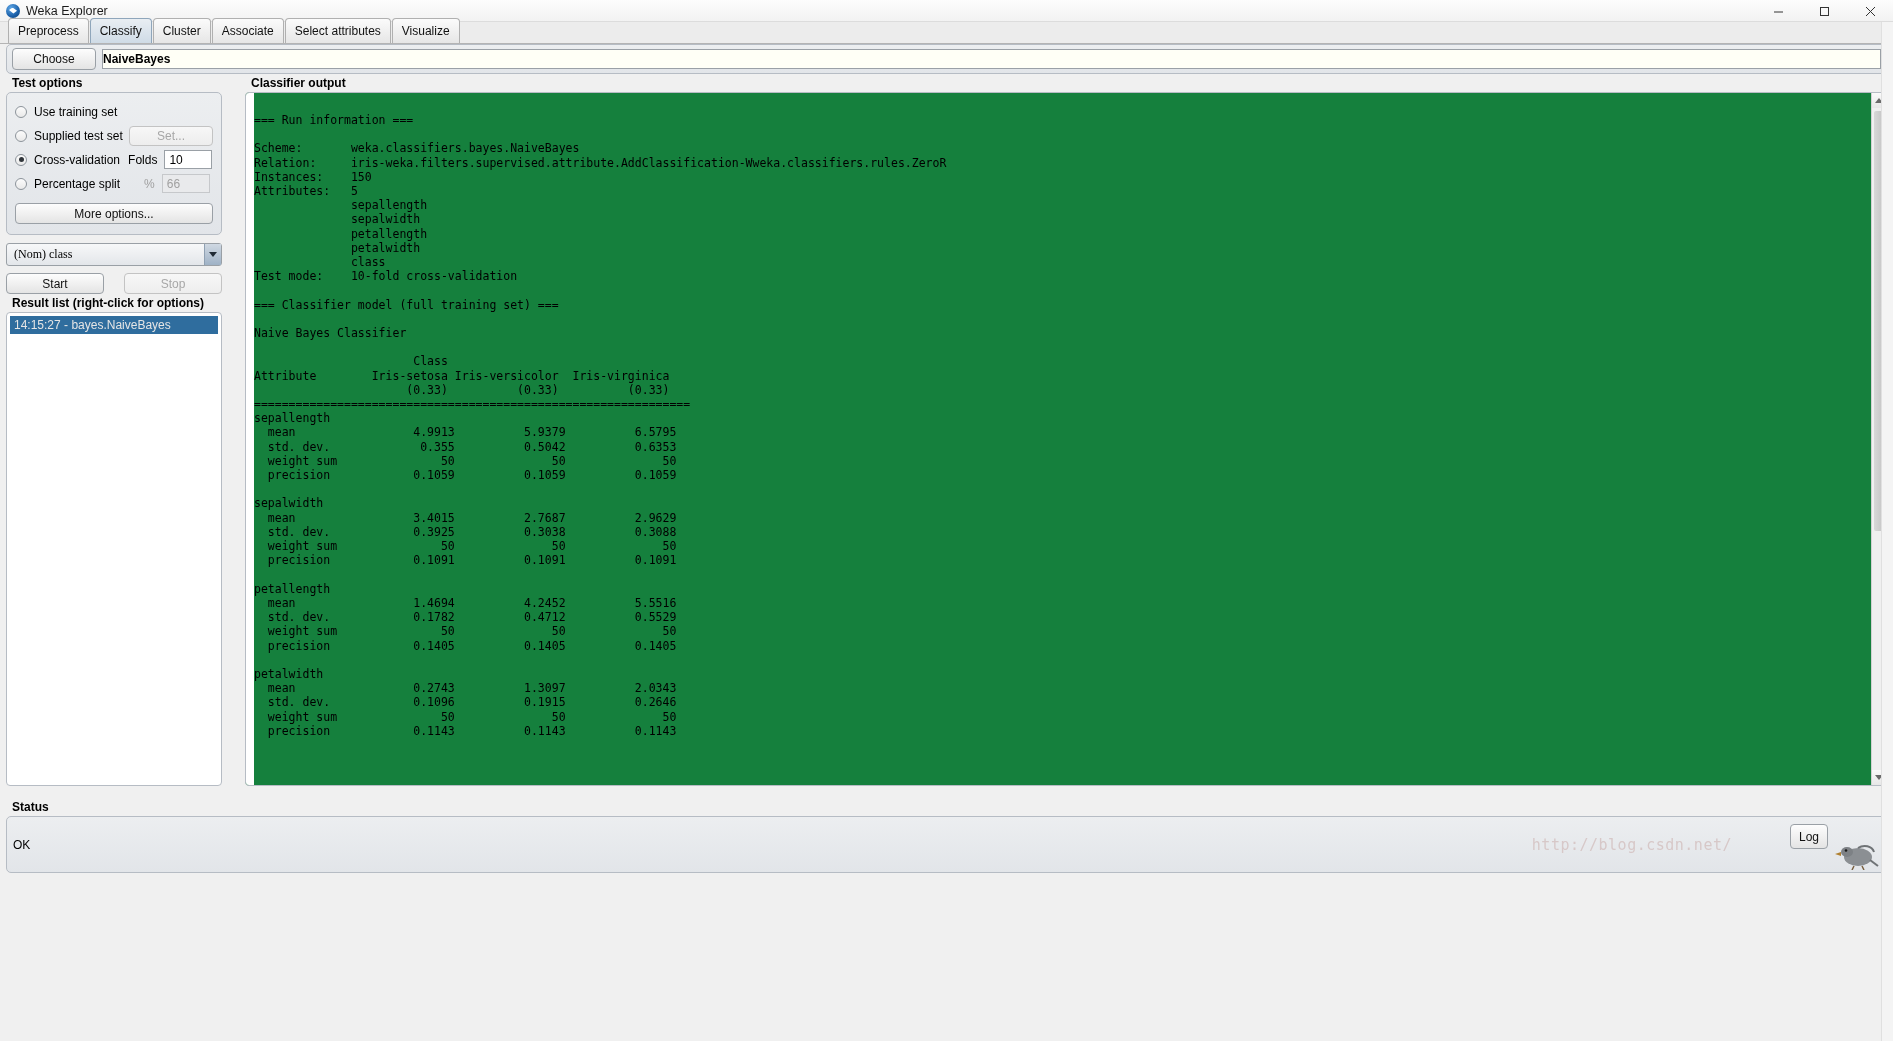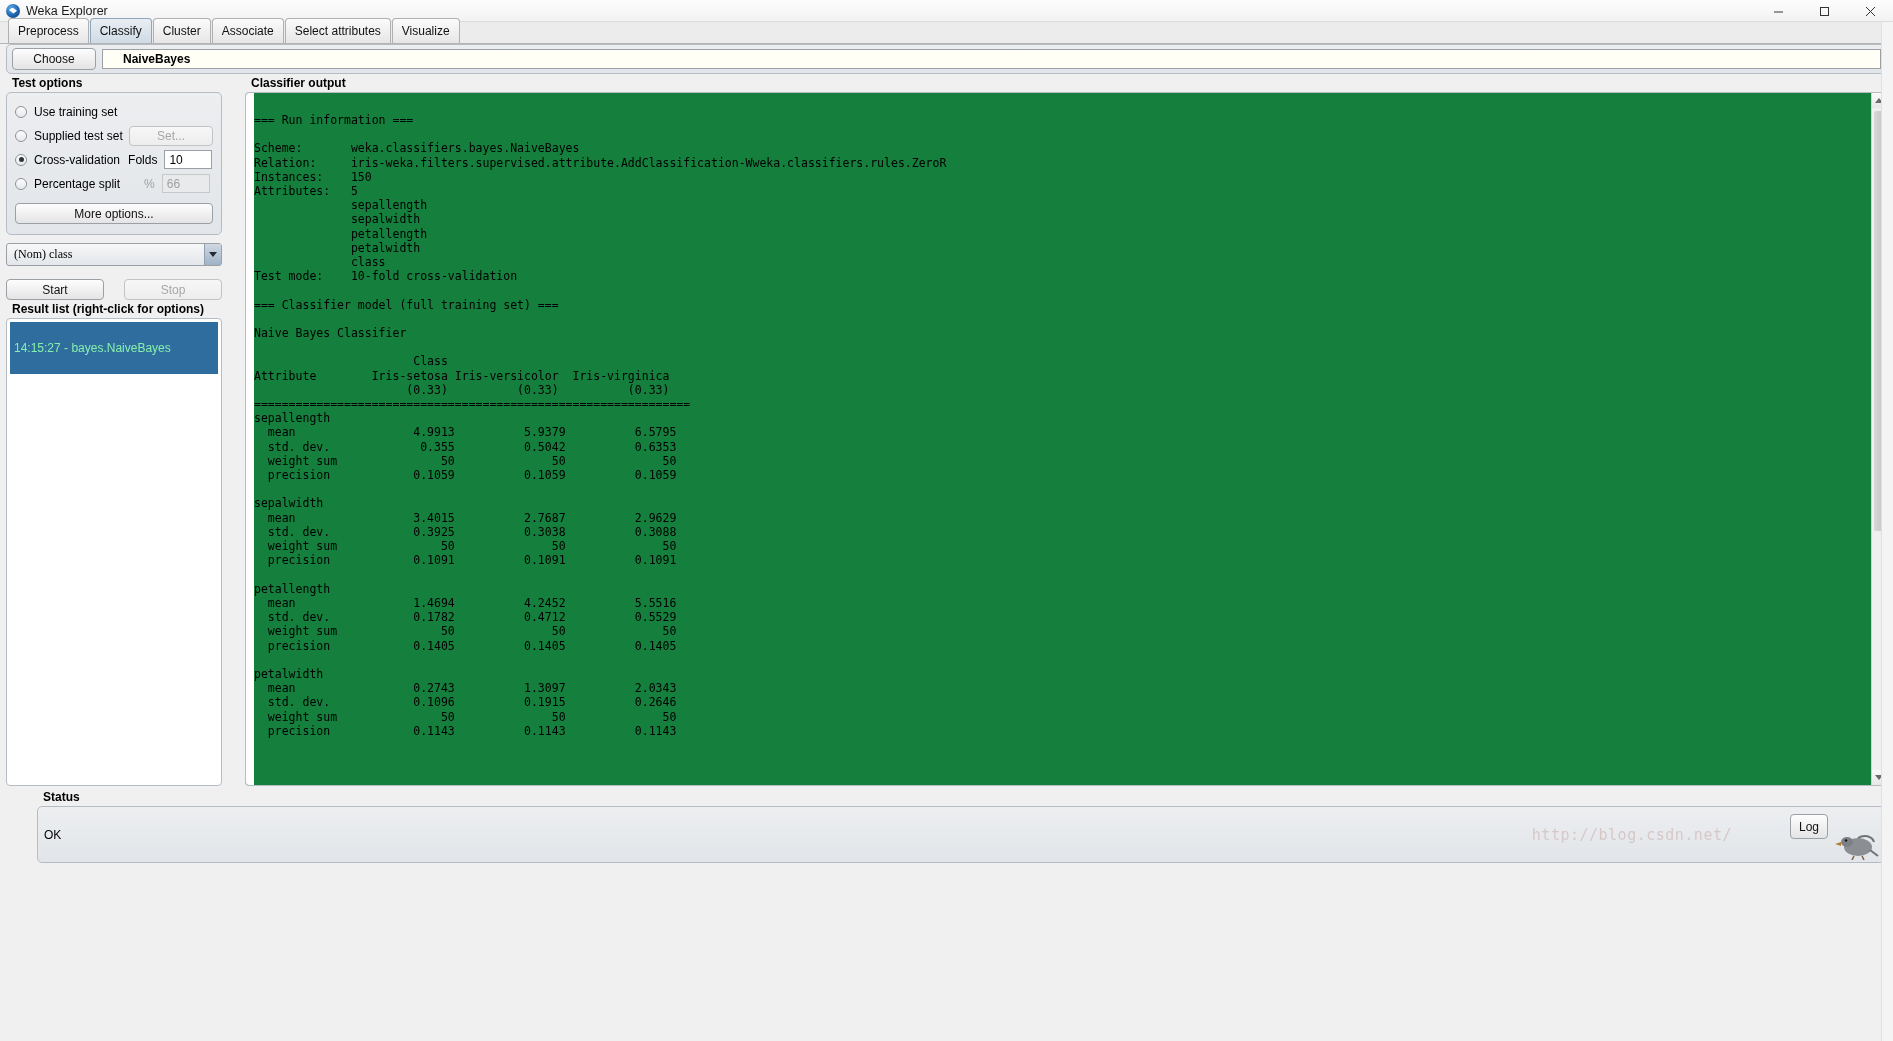--- a/index.html
+++ b/index.html
@@ -100,21 +100,21 @@
   }
   .btn.disabled { color: #a7a7a7; border-color: #c3c3c3;
     background: linear-gradient(#f7f7f7, #ededed); }
   .text-field {
     flex: 1;
     height: 20px;
     background: #fffff6;
     border: 1px solid #9aa0a6;
     margin-left: 6px;
     display: flex; align-items: center;
-    padding-left: 20px;
+    padding-left: 0;
     font-size: 12px;
     font-weight: bold;
     color: #000;
     overflow: hidden;
     white-space: nowrap;
   }
 
   
   .main {
     display: flex;
@@ -177,31 +177,31 @@
     border-left: 1px solid #8fa0b2;
     display: flex; align-items: center; justify-content: center;
   }
   .combo-arrow::after {
     content: ""; width: 0; height: 0;
     border-left: 4px solid transparent; border-right: 4px solid transparent;
     border-top: 5px solid #1f2a35;
   }
 
   
-  .startstop { margin-top: 13px; display: flex; gap: 20px; }
+  .startstop { margin-top: 7px; display: flex; gap: 20px; }
   .startstop .btn { flex: 1; height: 21px; }
 
   
   .resultlist-box { flex: 1; margin-top: 0; background: #ffffff;
     border: 1px solid #b6bcc4; border-radius: 4px; padding: 3px; overflow: hidden; }
   .result-item {
     background: #2f6d9e;
-    color: #86efac;
-    font-size: 12px;
-    padding: 19px 4px;
+    color: #e5e5e5;
+    font-size: 12px;
+    padding: 2px 4px;
     white-space: nowrap;
   }
 
   
   .output-box {
     flex: 1;
     background: #15803d;
     border: 1px solid #b6bcc4;
     border-radius: 4px;
     position: relative;
@@ -240,21 +240,21 @@
     content: ""; border-left: 4px solid transparent; border-right: 4px solid transparent;
     border-top: 5px solid #6a6a6a;
   }
   .vscroll .thumb {
     position: absolute; left: 2px; right: 2px; top: 18px; height: 420px;
     background: linear-gradient(90deg,#d8d8d8,#c3c3c3);
     border-radius: 2px;
   }
 
   
-  .status-wrap { padding: 2px 6px 0 6px; margin-left: 31px; }
+  .status-wrap { padding: 12px 6px 0 6px; }
   .status-box {
     height: 57px;
     display: flex; align-items: center;
     padding: 0 6px;
     position: relative;
   }
   .status-text { font-size: 12px; color: #000; }
   .watermark {
     position: absolute; right: 154px; top: 50%; transform: translateY(-50%);
     font-family: "DejaVu Sans Mono", monospace;

